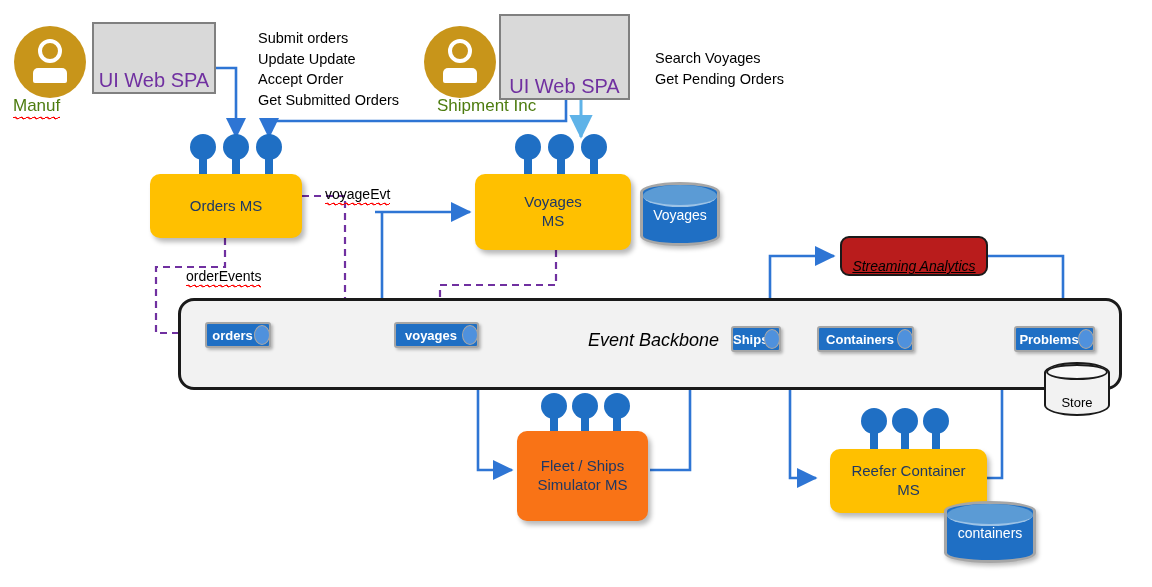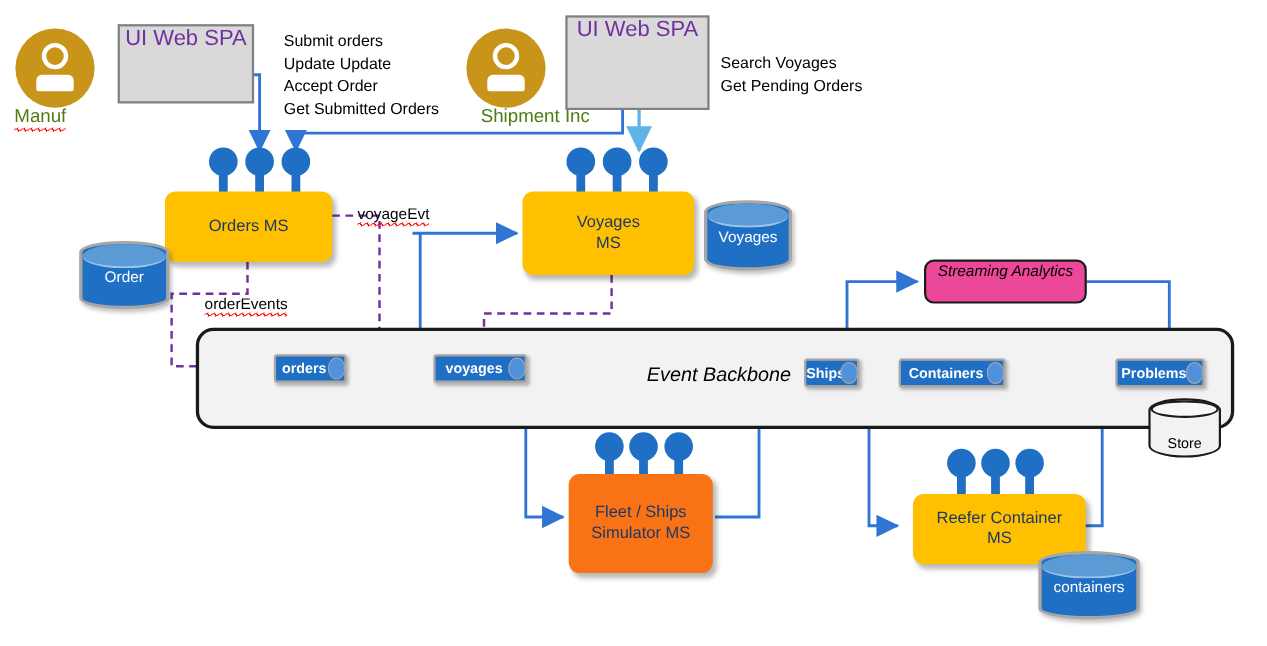--- a/index.html
+++ b/index.html
@@ -77,26 +77,25 @@
     background-size: 6.4px 4px;
     background-repeat: repeat-x;
   }
 
   
   .spa-box {
     position: absolute;
     background: #d9d9d9;
     border: 2px solid #808080;
     display: flex;
-    align-items: flex-start;
+    align-items: flex-end;
     justify-content: center;
     color: #7030a0;
     font-size: 20px;
     box-sizing: border-box;
-    margin-left: 15px;
   }
 
   
   .ms-box {
     position: absolute;
     border-radius: 10px;
     display: flex;
     align-items: center;
     justify-content: center;
     text-align: center;
@@ -256,30 +255,31 @@
     box-sizing: border-box;
   }
 
   
   #streaming {
     position: absolute;
     left: 840px;
     top: 236px;
     width: 148px;
     height: 40px;
-    background: #ec4899;
+    background: #b91c1c;
     border: 2px solid #1a1a1a;
     border-radius: 9px;
     display: flex;
-    align-items: flex-start;
+    align-items: flex-end;
     justify-content: center;
     font-size: 14px;
     font-style: italic;
     color: #000000;
     box-sizing: border-box;
+    text-decoration: underline;
   }
 
   
   .calls {
     position: absolute;
     font-size: 14.5px;
     color: #000000;
     line-height: 1.42;
     white-space: nowrap;
   }
@@ -396,25 +396,20 @@
     <div class="stem"></div>
   </div>
   <div class="lolli" style="left:256px; top:134px;">
     <div class="knob"></div>
     <div class="stem"></div>
   </div>
   <div class="ms-box ms-amber" style="left:150px; top:174px; width:152px; height:64px;">
     <span>Orders MS</span>
   </div>
 
-  <div class="db" style="left:72px; top:219px; width:82px; height:62px;">
-    <div class="cyl"></div>
-    <div class="cap"></div>
-    <div class="db-label">Order</div>
-  </div>
 
   <div class="lolli" style="left:515px; top:134px;">
     <div class="knob"></div>
     <div class="stem"></div>
   </div>
   <div class="lolli" style="left:548px; top:134px;">
     <div class="knob"></div>
     <div class="stem"></div>
   </div>
   <div class="lolli" style="left:581px; top:134px;">
@@ -441,21 +436,21 @@
     <span class="squiggle">orderEvents</span>
   </div>
 
   <div id="streaming">
     <span>Streaming Analytics</span>
   </div>
 
   <div id="backbone"></div>
   <div id="backbone-label">Event Backbone</div>
 
-  <div class="topic" style="left:205px; top:322px; width:66px;margin-left:44px;">
+  <div class="topic" style="left:205px; top:322px; width:66px;">
     <span class="tname">orders</span>
     <span class="tcap"></span>
   </div>
   <div class="topic" style="left:394px; top:322px; width:85px;">
     <span class="tname">voyages</span>
     <span class="tcap"></span>
   </div>
   <div class="topic" style="left:731px; top:326px; width:50px;">
     <span class="tname">Ships</span>
     <span class="tcap"></span>

